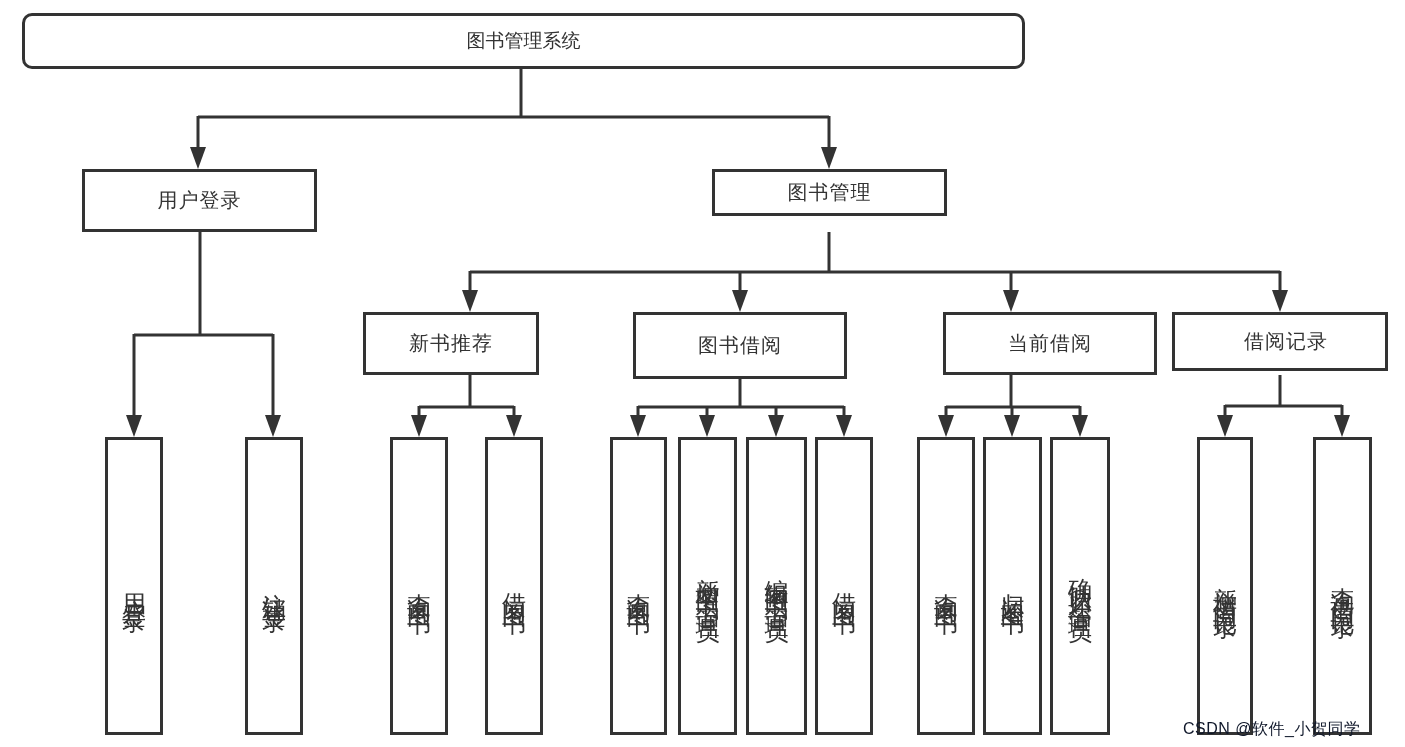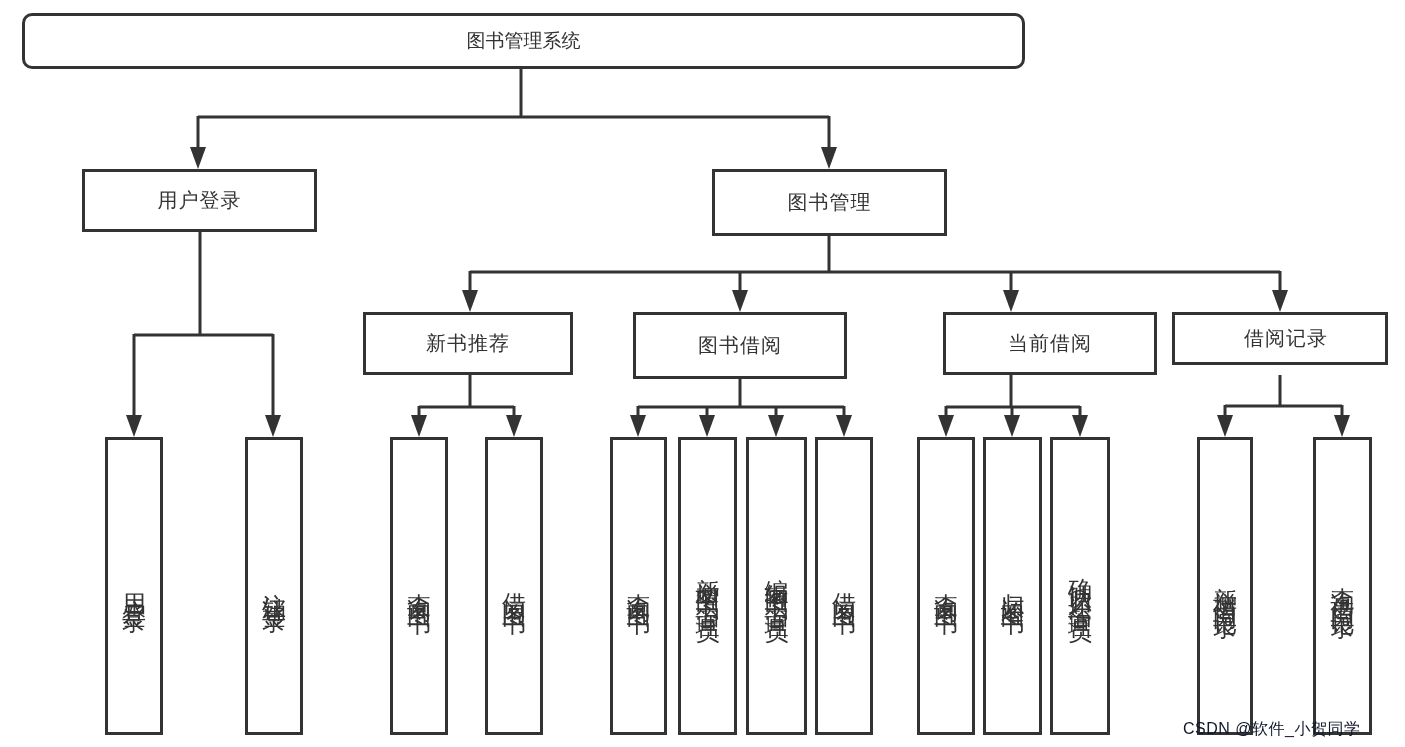--- a/index.html
+++ b/index.html
@@ -131,26 +131,26 @@
     <path d="M1225,406 H1342"></path>
     <path d="M1225,405 V418"></path>
       <polygon points="1217,415 1233,415 1225,437"></polygon>
     <path d="M1342,405 V418"></path>
       <polygon points="1334,415 1350,415 1342,437"></polygon>
   </svg>
 
   <div class="box root-label" style="left:22px; top:13px; width:1003px; height:56px;">图书管理系统</div>
 
   <div class="box h-label" style="left:82px; top:169px; width:235px; height:63px;">用户登录</div>
-  <div class="box h-label" style="left:712px; top:169px; width:235px; height:67px;">图书管理</div>
+  <div class="box h-label" style="left:712px; top:169px; width:235px; height:47px;">图书管理</div>
 
-  <div class="box h-label" style="left:363px; top:312px; width:210px; height:63px;">新书推荐</div>
+  <div class="box h-label" style="left:363px; top:312px; width:176px; height:63px;">新书推荐</div>
   <div class="box h-label" style="left:633px; top:312px; width:214px; height:67px;">图书借阅</div>
   <div class="box h-label" style="left:904px; top:312px; width:214px; height:63px;margin-left:39px;">当前借阅</div>
-  <div class="box h-label" style="left:1172px; top:312px; width:216px; height:53px;padding-left:12px;">借阅记录</div>
+  <div class="box h-label" style="left:1172px; top:312px; width:216px; height:59px;padding-left:12px;">借阅记录</div>
 
   <div class="box leaf" style="left:105px; top:437px; width:58px; height:298px;">用户登录</div>
   <div class="box leaf" style="left:245px; top:437px; width:58px; height:298px;">注销登录</div>
 
   <div class="box leaf" style="left:390px; top:437px; width:58px; height:298px;">查询图书</div>
   <div class="box leaf" style="left:485px; top:437px; width:58px; height:298px;">借阅图书</div>
 
   <div class="box leaf" style="left:610px; top:437px; width:57px; height:298px;">查询图书</div>
   <div class="box leaf" style="left:678px; top:437px; width:59px; height:298px;">新增图书（管理员）</div>
   <div class="box leaf" style="left:746px; top:437px; width:61px; height:298px;">编辑图书（管理员）</div>

